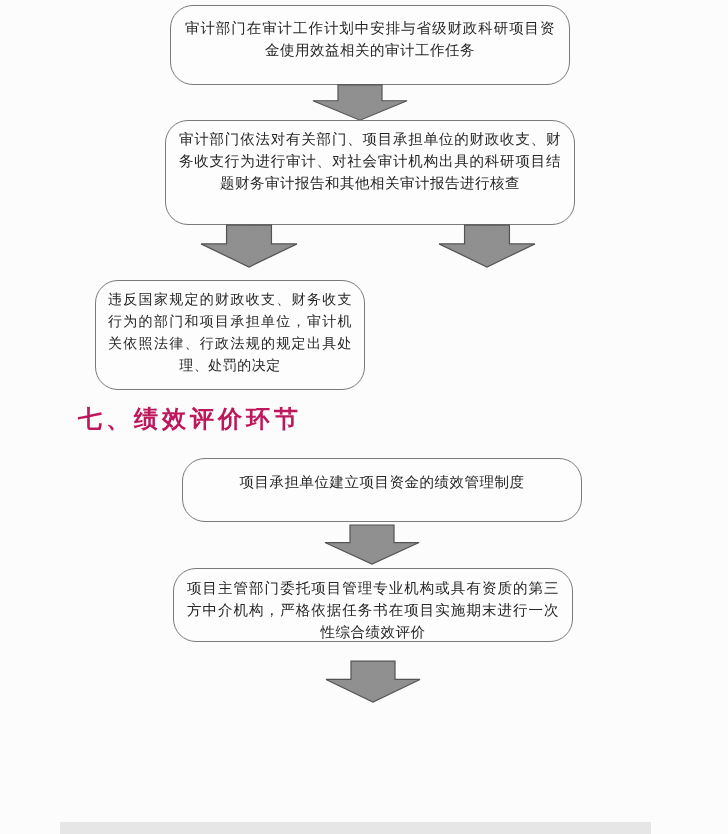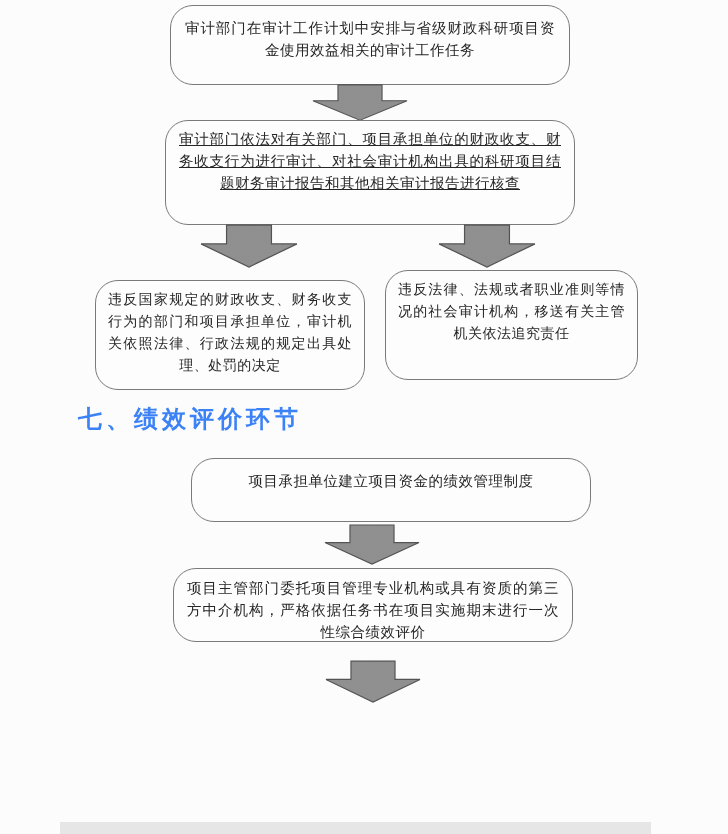--- a/index.html
+++ b/index.html
@@ -28,33 +28,33 @@
     border-radius:23px;
     background:#fdfdfd;
     font-size:14.5px;
     line-height:22px;
     text-align:justify;
     text-align-last:center;
     color:var(--text);
     letter-spacing:0.5px;
   }
   .box1{left:170px;top:5px;width:400px;height:80px;padding:11px 14px 0 14px;}
-  .box2{left:165px;top:120px;width:410px;height:105px;padding:7px 13px 0 13px;text-decoration:underline;}
+  .box2{left:165px;top:120px;width:410px;height:105px;padding:7px 13px 0 13px;}
   .box3l{left:95px;top:270px;width:270px;height:110px;padding:7px 12px 0 12px;font-size:14px;margin-top:10px;}
   .box3r{left:385px;top:270px;width:253px;height:110px;padding:7px 12px 0 12px;font-size:14px;}
-  .box4{left:191px;top:458px;width:400px;height:64px;padding:12px 14px 6px 14px;font-family:Liberation Mono, monospace;}
+  .box4{left:182px;top:458px;width:400px;height:64px;padding:12px 14px 6px 14px;}
   .box5{left:173px;top:568px;width:400px;height:74px;padding:8px 13px 0 13px;}
   .box6{left:175px;top:710px;width:402px;height:110px;padding:10px 12px 0 12px;}
   .section-heading{
     position:absolute;
     left:78px;top:403px;
     font-size:24px;
     font-weight:bold;
     letter-spacing:4px;
-    color:#3b82f6;
+    color:#be185d;
     font-family:"Liberation Sans","DejaVu Sans",sans-serif;
   }
   .arrow{position:absolute;}
   .arrow svg{display:block;width:100%;height:100%;}
   .arrow-a{left:310px;top:84px;width:100px;height:37px;}
   .arrow-bl{left:198px;top:224px;width:102px;height:44px;}
   .arrow-br{left:436px;top:224px;width:102px;height:44px;}
   .arrow-c{left:322px;top:524px;width:100px;height:41px;}
   .arrow-d{left:323px;top:660px;width:100px;height:43px;}
   .bottom-bar{
@@ -105,23 +105,20 @@
     <svg viewBox="0 0 100 42" preserveAspectRatio="none">
       <polygon points="28,1 72,1 72,19 97,19 50,41 3,19 28,19" style="fill:var(--arrow-fill);stroke:var(--arrow-stroke);stroke-width:1.2"></polygon>
       <polygon points="28,1 72,1 72,19 97,19 50,41 3,19 28,19" filter="url(#scan-noise)" opacity="0.55"></polygon>
     </svg>
   </div>
 
   <div class="flow-box box3l">
     <span>违反国家规定的财政收支、财务收支行为的部门和项目承担单位，审计机关依照法律、行政法规的规定出具处理、处罚的决定</span>
   </div>
 
-  <div class="flow-box box3r">
-    <span>违反法律、法规或者职业准则等情况的社会审计机构，移送有关主管机关依法追究责任</span>
-  </div>
 
   <div class="section-heading">七、绩效评价环节</div>
 
   <div class="flow-box box4">
     <span>项目承担单位建立项目资金的绩效管理制度</span>
   </div>
 
   <div class="arrow arrow-c">
     <svg viewBox="0 0 100 42" preserveAspectRatio="none">
       <polygon points="28,1 72,1 72,19 97,19 50,41 3,19 28,19" style="fill:var(--arrow-fill);stroke:var(--arrow-stroke);stroke-width:1.2"></polygon>

